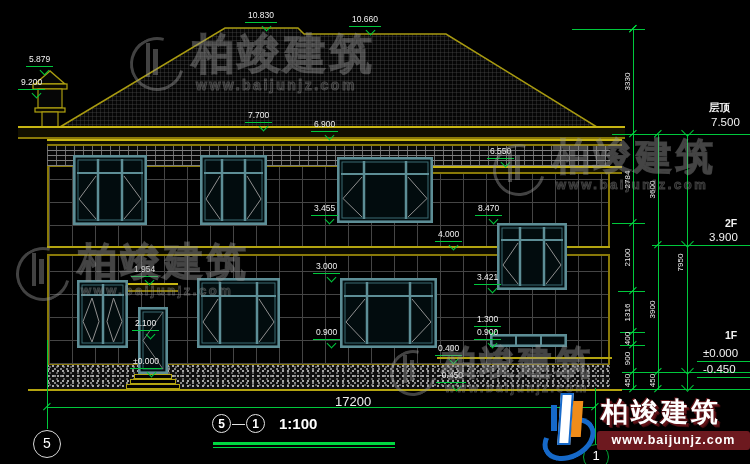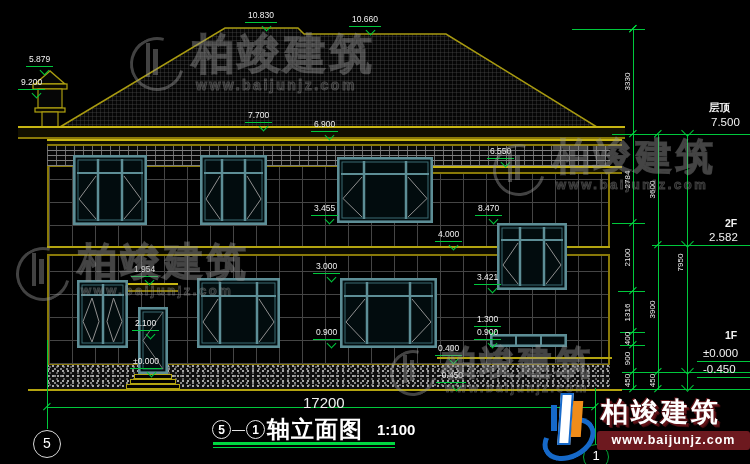--- a/index.html
+++ b/index.html
@@ -27,21 +27,21 @@
   
   .hline{position:absolute;height:0;border-top:1px solid #00c83c;z-index:5;}
   .vline{position:absolute;width:0;border-left:1px solid #00c83c;z-index:5;}
   .tick{position:absolute;width:10px;height:1.4px;background:#00d840;transform:rotate(-45deg);z-index:6;}
   .vee{position:absolute;width:8px;height:8px;border-left:1.6px solid #00c83c;border-bottom:1.6px solid #00c83c;transform:rotate(-45deg);z-index:6;}
   .emark{position:absolute;color:#f2f2f2;font-size:8.5px;line-height:1.15;z-index:6;white-space:nowrap;}
   .emark>span{display:block;padding:0 3px 1px;border-bottom:1.2px solid #00c83c;}
   .emark::after{content:"";display:block;width:6px;height:6px;border-left:1.5px solid #00c83c;border-bottom:1.5px solid #00c83c;transform:rotate(-45deg);margin:0 0 0 55%;}
   .vdim{position:absolute;width:36px;text-align:center;color:#f0f0f0;font-size:8px;transform:rotate(-90deg);z-index:6;white-space:nowrap;}
   .rlabel{position:absolute;color:#f2f2f2;font-size:10.5px;z-index:6;white-space:nowrap;}
-  .dimtext{position:absolute;color:#f0f0f0;font-size:15px;z-index:6;}
+  .dimtext{position:absolute;color:#f0f0f0;font-size:13px;z-index:6;margin-left:32px;}
   .bubble{position:absolute;border-radius:50%;color:#fff;text-align:center;z-index:6;background:#000;}
   
   .wm{position:absolute;z-index:7;opacity:.55;pointer-events:none;white-space:nowrap;}
   .wm .wtxt{font-weight:bold;color:rgba(120,120,120,.28);-webkit-text-stroke:1.5px rgba(155,155,155,.75);letter-spacing:4px;line-height:1;}
   .wm .wurl{font-weight:bold;color:rgba(120,120,120,.30);-webkit-text-stroke:1px rgba(150,150,150,.75);letter-spacing:2.5px;line-height:1;margin-top:3px;}
   .wm .wicon{position:absolute;border:3px solid rgba(150,150,150,.8);border-right-color:transparent;border-radius:50%;transform:rotate(-30deg);}
   .wm .wbars{position:absolute;display:flex;gap:3px;}
   .wm .wbars i{display:block;background:rgba(150,150,150,.8);}
   
   .titlebar{position:absolute;display:flex;align-items:center;color:#fff;z-index:8;}
@@ -264,21 +264,21 @@
   <div class="vdim" style="left:609px;top:354px;">900</div>
   <div class="vdim" style="left:609px;top:376px;">450</div>
   <div class="vdim" style="left:634px;top:185px;">3600</div>
   <div class="vdim" style="left:634px;top:305px;">3900</div>
   <div class="vdim" style="left:634px;top:376px;">450</div>
   <div class="vdim" style="left:662px;top:258px;">7950</div>
 
   <div class="rlabel" style="left:709px;top:101px;font-weight:bold;">层顶</div>
   <div class="rlabel" style="left:711px;top:116px;font-size:11.5px;">7.500</div>
   <div class="rlabel" style="left:725px;top:217px;font-weight:bold;">2F</div>
-  <div class="rlabel" style="left:709px;top:231px;font-size:11.5px;">2.582</div>
+  <div class="rlabel" style="left:709px;top:231px;font-size:11.5px;">3.900</div>
   <div class="rlabel" style="left:725px;top:329px;font-weight:bold;">1F</div>
   <div class="rlabel" style="left:703px;top:347px;font-size:11.5px;">±0.000</div>
   <div class="rlabel" style="left:703px;top:363px;font-size:11.5px;">-0.450</div>
 
   <div class="wm" style="left:130px;top:33px;">
     <span class="wicon" style="left:0;top:4px;width:48px;height:48px;"></span>
     <span class="wbars" style="left:16px;top:10px;">
         <i style="width:4px;height:34px;"></i>
         <i style="width:5px;height:26px;margin-top:6px;"></i>
       </span>
@@ -310,21 +310,20 @@
         <i style="width:4px;height:21px;margin-top:5px;"></i>
       </span>
     <div class="wtxt" style="font-size:34px;margin-left:52px;">柏竣建筑</div>
     <div class="wurl" style="font-size:12px;margin-left:55px;">www.baijunjz.com</div>
   </div>
 
   <div class="titlebar" style="left:212px;top:414px;">
     <span class="tcircle">5</span>
     <span style="font-size:13px;margin:0 1px;">—</span>
     <span class="tcircle">1</span>
-    <span class="tname">轴立面图</span>
     <span class="tscale">1:100</span>
   </div>
   <div class="tline" style="left:213px;top:442px;width:182px;height:3px;"></div>
   <div class="tline" style="left:213px;top:447px;width:182px;height:1px;"></div>
 
   <div class="ficon" style="left:543px;top:393px;width:54px;height:60px;">
     <span class="swoosh"></span>
     <span class="b1"></span>
     <span class="b2"></span>
     <span class="b3"></span>

